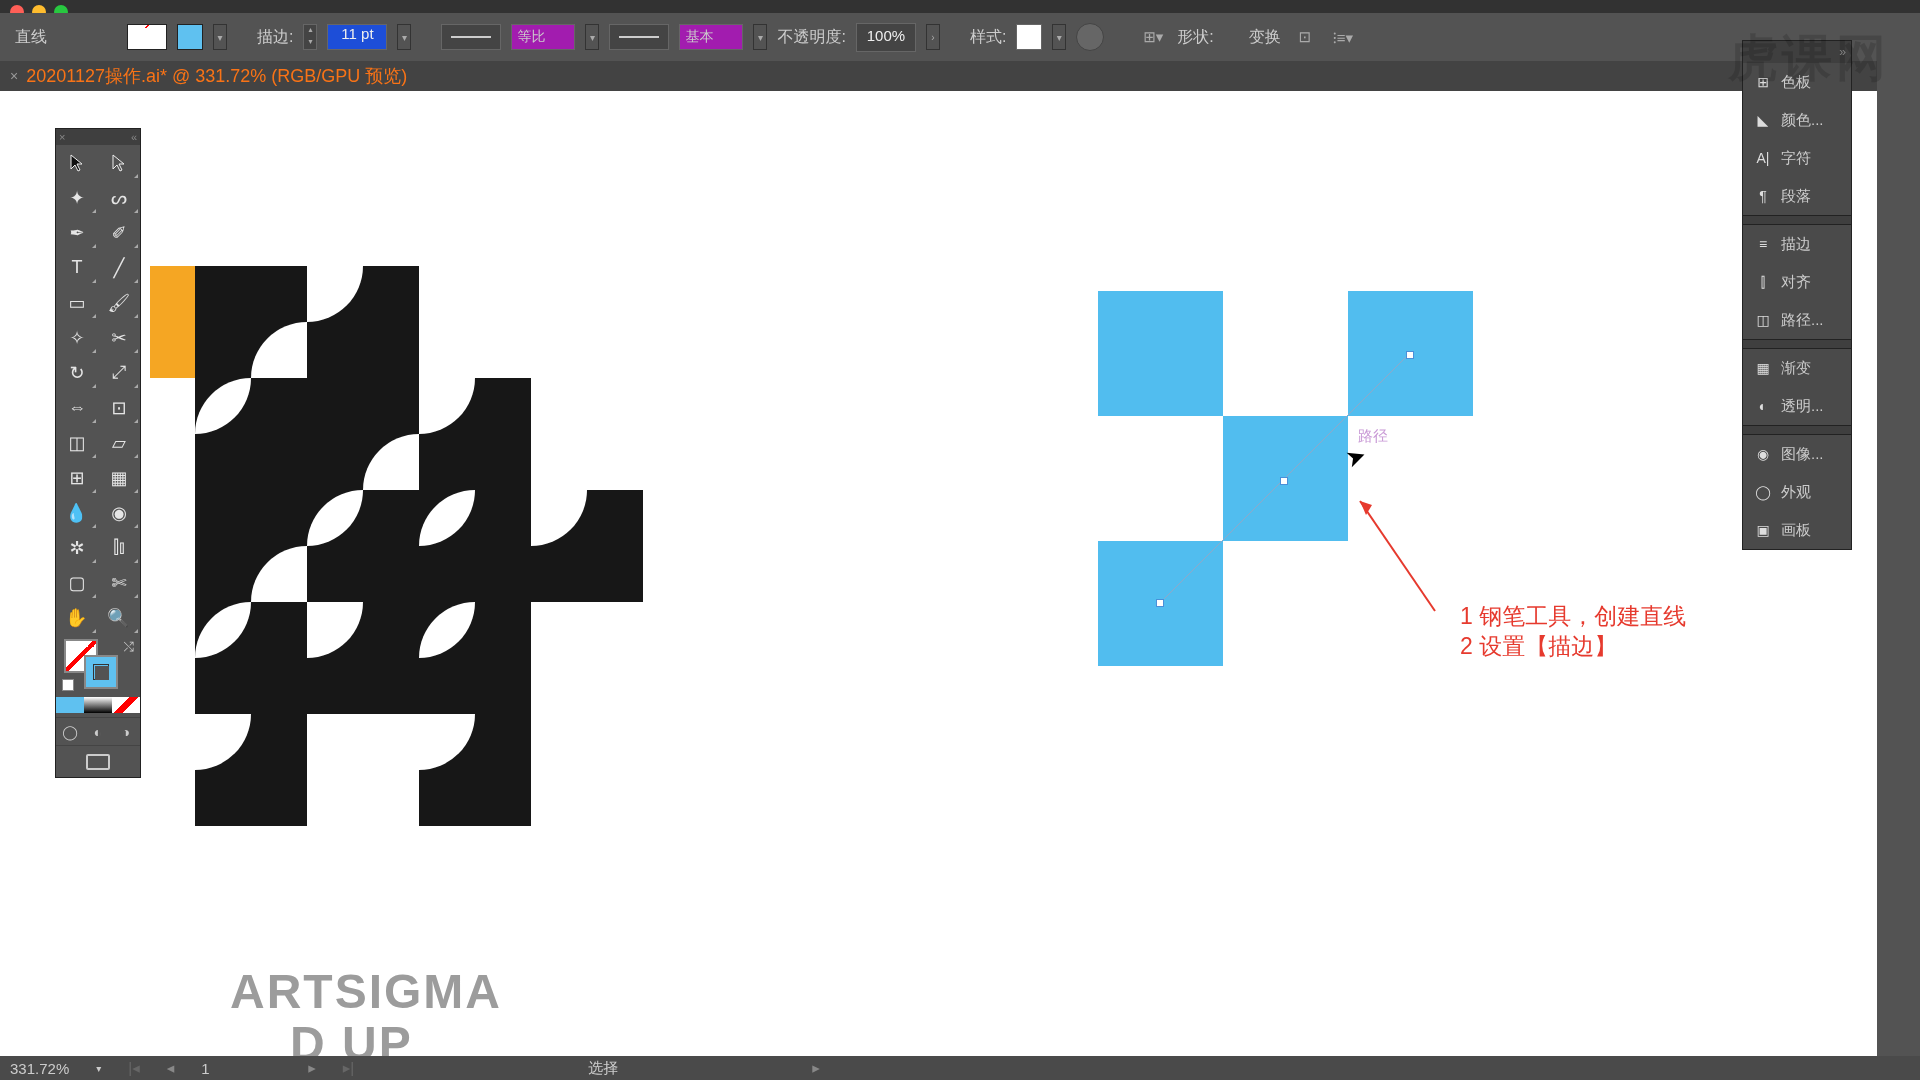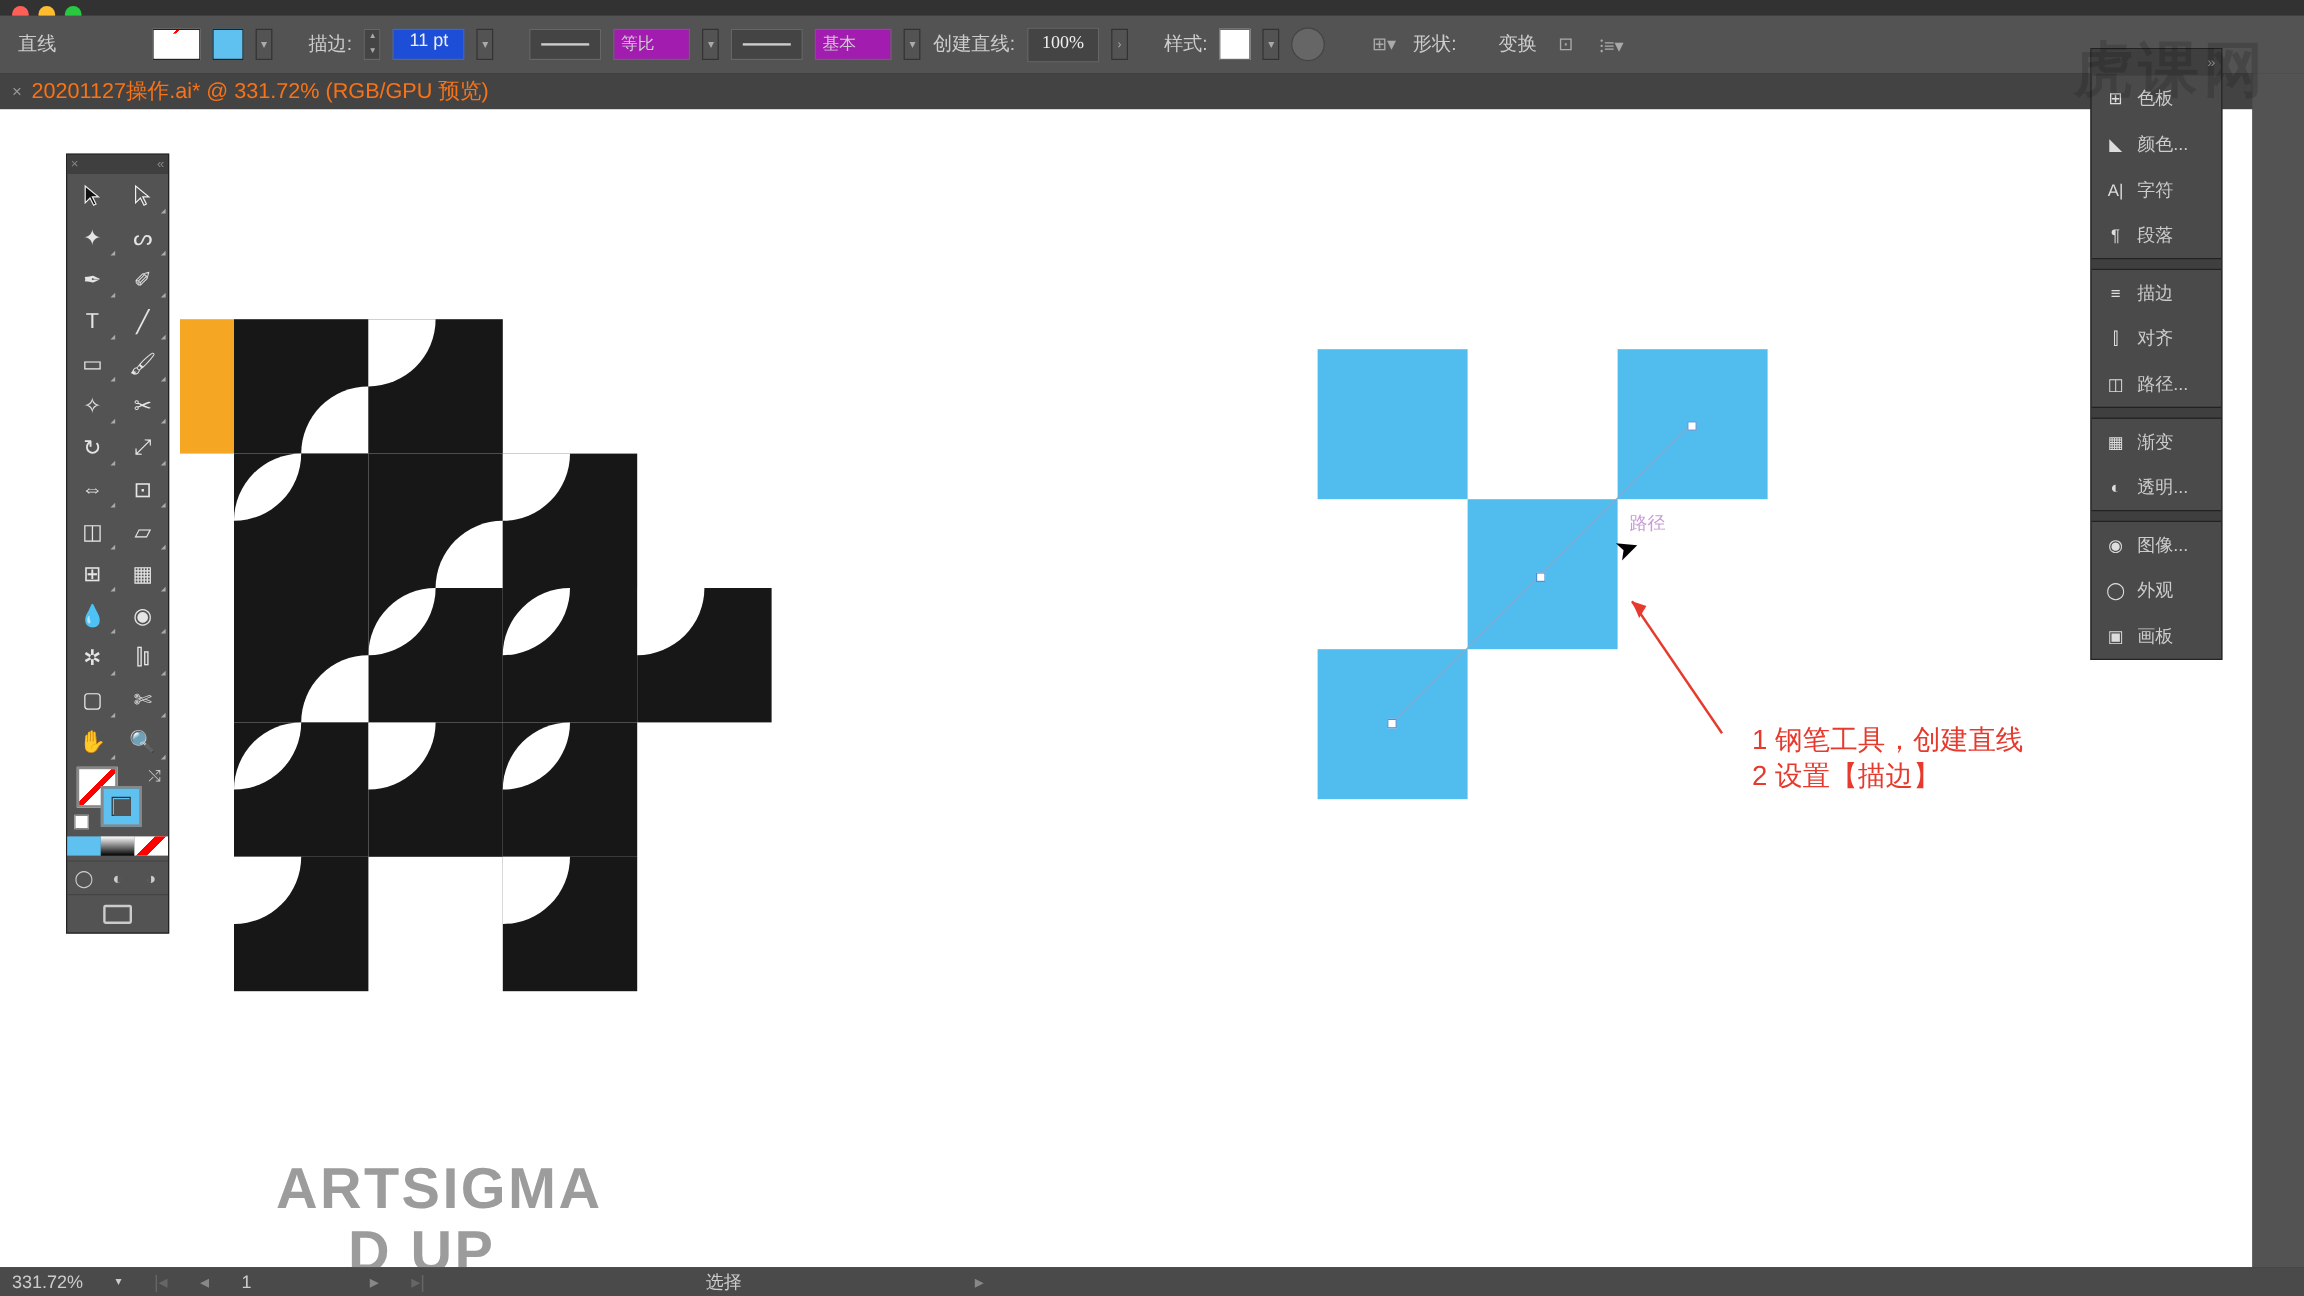--- a/index.html
+++ b/index.html
@@ -18,21 +18,21 @@
 .control-bar .swatch { width: 40px; height: 26px; background: #fff; border: 1px solid #222; position: relative; }
 .control-bar .swatch::after { content: ""; position: absolute; left: 0; bottom: 0; width: 100%; height: 3px; background: linear-gradient(135deg, transparent 47%, red 47%, red 53%, transparent 53%); top:0;}
 .control-bar .swatch2 { width: 26px; height: 26px; background: #5fc1f0; border:1px solid #222; }
 .control-bar .dropdown-arrow { width:14px; height:26px; background:#535353; text-align:center; line-height:26px; color:#aaa; font-size:10px; border:1px solid #333;}
 .control-bar .stroke-input { width: 60px; height: 26px; background: #1d4ed8; color: #eee; border: 1px solid #666; text-align: center; font-size: 15px;}
 .control-bar .stroke-spin { width:14px; height:26px; display:flex; flex-direction:column; border:1px solid #666; background:#444;}
 .control-bar .stroke-spin div { flex:1; font-size:8px; color:#aaa; text-align:center; line-height:10px;}
 .control-bar .dash { width:60px; height:26px; background:#444; border:1px solid #666; display:flex; align-items:center; justify-content:center;}
 .control-bar .dash-line { width:40px; height:2px; background:#ccc;}
 .control-bar .w120 { width: 64px; height:26px; background:#a21caf; border:1px solid #666; display:flex; align-items:center; padding:0 5px; color:#ccc; font-size:14px;}
-.control-bar .opacity-box { width:60px; height:29px; background:#444; border:1px solid #666; text-align:center; color:#eee; font-size:15px; line-height:24px;font-family:Liberation Serif, serif;}
+.control-bar .opacity-box { width:60px; height:29px; background:#444; border:1px solid #666; text-align:center; color:#eee; font-size:15px; line-height:24px;}
 .control-bar .white-sw { width:26px; height:26px; background:#fff; border:1px solid #666;}
 .control-bar .circle-btn { width:28px; height:28px; border-radius:50%; background:#666; border:1px solid #444;}
 .control-bar .icon-btn { width:28px; height:28px; color:#aaa; font-size:15px; display:flex; align-items:center; justify-content:center;}
 
 
 .tab-bar { position: absolute; top: 61px; left: 0; right: 0; height: 30px; background: #434343; display: flex; align-items: center; padding-left: 10px; gap:8px; }
 .tab-bar .closex { color:#999; font-size:14px;}
 .tab-bar .tabtxt { color:#f97316; font-size:18px;}
 
 
@@ -125,21 +125,21 @@
       <span>等比</span>
     </div>
   <div class="dropdown-arrow">▾</div>
   <div class="dash">
       <div class="dash-line"></div>
     </div>
   <div class="w120">
       <span>基本</span>
     </div>
   <div class="dropdown-arrow">▾</div>
-  <div class="label">创建直线:</div>
+  <div class="label">不透明度:</div>
   <div class="opacity-box">100%</div>
   <div class="dropdown-arrow">›</div>
   <div style="width:10px"></div>
   <div class="label">样式:</div>
   <div class="white-sw"></div>
   <div class="dropdown-arrow">▾</div>
   <div class="circle-btn"></div>
   <div style="width:15px"></div>
   <div class="icon-btn">⊞▾</div>
   <div class="label">形状:</div>

